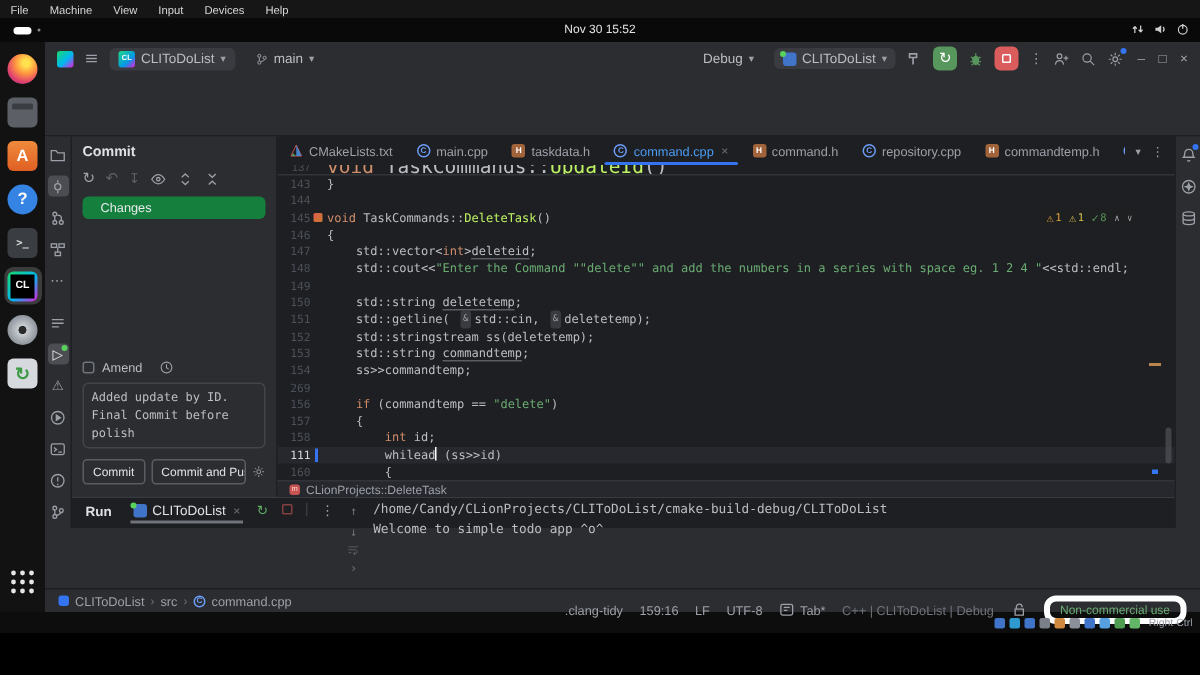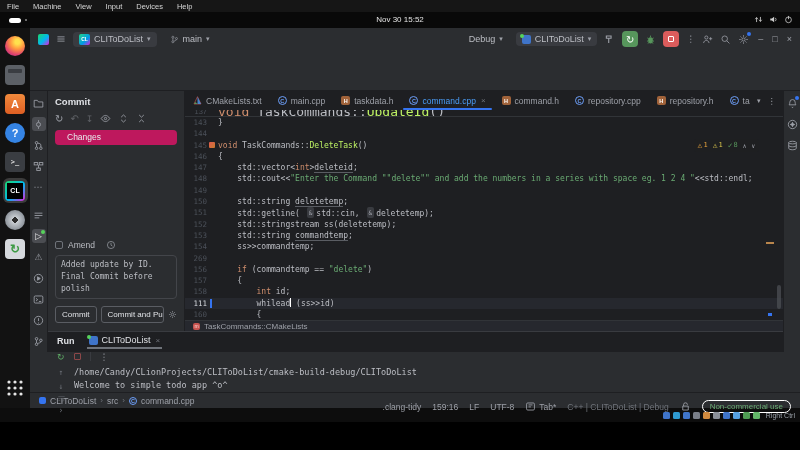--- a/index.html
+++ b/index.html
@@ -71,21 +71,21 @@
 
   .center{flex:1;display:flex;flex-direction:column;min-width:0;}
   .panes{display:flex;height:240px;min-height:0;}
 
   
   .commit-panel{width:137px;background:#2b2d30;border-right:1px solid #1e1f22;display:flex;flex-direction:column;padding:5px 7px 8px;font-size:9px;color:#dfe1e5;flex:none;}
   .cp-title{font-weight:bold;font-size:9.5px;margin-bottom:6px;}
   .cp-toolbar{display:flex;gap:7px;align-items:center;color:#9da0a8;margin-bottom:6px;}
   .cp-ico{display:flex;align-items:center;}
   .cp-ico.dim{opacity:.45;}
-  .cp-changes{background:#be185d;border-radius:4px;padding:2px 6px 3px 12px;color:#e8eaed;margin-bottom:4px;font-size:8.5px;}
+  .cp-changes{background:#15803d;border-radius:4px;padding:2px 6px 3px 12px;color:#e8eaed;margin-bottom:4px;font-size:8.5px;}
   .cp-spacer{flex:1;}
   .cp-amend{display:flex;align-items:center;gap:5px;color:#bcbec4;margin-bottom:5px;font-size:8.5px;}
   .checkbox{width:8px;height:8px;border:1px solid #6f737a;border-radius:2px;flex:none;}
   .cp-msg{border:1px solid #43454a;border-radius:4px;padding:3px 5px;font:8px "DejaVu Sans Mono",monospace;line-height:12px;color:#bcbec4;height:44px;white-space:pre-line;margin-bottom:7px;overflow:hidden;}
   .cp-btns{display:flex;gap:4px;align-items:center;}
   .btn{border:1px solid #5a5d63;border-radius:3px;padding:3px 6px;font-size:8px;color:#dfe1e5;white-space:nowrap;flex:none;}
   .btn.push{flex:1;min-width:0;overflow:hidden;}
 
   
   .editor{flex:1;display:flex;flex-direction:column;background:#1e1f22;min-width:0;position:relative;}
@@ -120,41 +120,41 @@
   .inspections{position:absolute;top:22px;right:24px;display:flex;gap:5px;align-items:center;font-size:7px;color:#9da0a8;background:rgba(30,31,34,.92);padding:1px 4px;border-radius:3px;}
   .insp-it{display:flex;align-items:center;gap:1px;}
   .estripe-orange{position:absolute;right:9px;top:125px;width:8px;height:2px;background:#b9854c;}
   .estripe-thumb{position:absolute;right:2px;top:168px;width:4px;height:24px;background:#4e5157;border-radius:2px;opacity:.7;}
   .estripe-blue{position:absolute;right:11px;top:196px;width:4px;height:3px;background:#3574f0;}
 
   .breadcrumbbar{height:11px;display:flex;align-items:center;gap:4px;padding-left:8px;font-size:8px;color:#9da0a8;background:#26282e;border-top:1px solid #313438;flex:none;}
   .m-icon{width:7px;height:7px;background:#c75450;border-radius:2px;display:flex;align-items:center;justify-content:center;color:#ffd8d6;font-size:5px;flex:none;}
 
   
-  .run-panel{flex:1;display:flex;flex-direction:column;background:#1e1f22;border-top:1px solid #393b40;min-height:0;}
+  .run-panel{flex:1;display:flex;background:#1e1f22;border-top:1px solid #393b40;min-height:0;}
   .run-header{height:17px;display:flex;align-items:flex-end;gap:12px;padding-left:9px;font-size:9px;color:#dfe1e5;flex:none;}
   .run-title{font-weight:bold;padding-bottom:3px;}
   .run-tab{display:flex;align-items:center;gap:4px;padding:0 2px 2px;border-bottom:2px solid #6f737a;}
   .run-toolbar{height:15px;display:flex;align-items:center;gap:9px;padding-left:9px;color:#9da0a8;font-size:9px;flex:none;}
   .rr{color:#5fad65;} .rs{opacity:.55;}
   .stop-sq{width:7px;height:7px;border:1.4px solid #db5c5c;border-radius:1px;display:block;}
   .vsep{width:1px;height:9px;background:#393b40;}
   .console{flex:1;display:flex;font:8.5px "DejaVu Sans Mono",monospace;line-height:13px;color:#bcbec4;padding-top:2px;min-height:0;}
   .console-gut{width:26px;display:flex;flex-direction:column;align-items:center;color:#6f737a;font-size:8px;gap:1px;flex:none;}
   .console-line{white-space:pre;}
 
   
   .statusbar{height:16px;background:#2b2d30;border-top:1px solid #1e1f22;display:flex;align-items:center;font-size:8.5px;color:#9da0a8;padding:0 9px;flex:none;}
   .sb-nav{display:flex;align-items:center;gap:4px;white-space:nowrap;}
   .sb-proj-ico{width:7px;height:7px;background:#3574f0;border-radius:2px;flex:none;}
   .sb-sep{color:#6f737a;font-size:8px;}
   .sb-right{margin-left:auto;display:flex;align-items:center;gap:11px;white-space:nowrap;margin-top:12px;}
   .sb-item{display:flex;align-items:center;gap:3px;}
   .sb-dim{color:#6f737a;}
-  .pill-license{border:1px solid #ffffff;color:#6aab73;border-radius:8px;padding:1px 7px;font-size:8px;}
+  .pill-license{border:4px solid #ffffff;color:#6aab73;border-radius:8px;padding:1px 7px;font-size:8px;}
 
   
   .vbox-status{height:14px;background:#0d0d0d;display:flex;align-items:center;justify-content:flex-end;gap:3px;padding-right:5px;}
   .tray-ic{width:7px;height:7px;border-radius:1.5px;flex:none;}
   .hostkey{font-size:7px;color:#9aa0a8;margin-left:3px;}
 
   svg.ic{display:block;}
 </style>
 </head>
 <body>
@@ -476,21 +476,21 @@
                   <div class="tab">
                     <span class="fi fi-h">H</span>
                     <span>command.h</span>
                   </div>
                   <div class="tab">
                     <span class="fi fi-cpp">C</span>
                     <span>repository.cpp</span>
                   </div>
                   <div class="tab">
                     <span class="fi fi-h">H</span>
-                    <span>repository.h</span>
+                    <span>commandtemp.h</span>
                   </div>
                   <div class="tab">
                     <span class="fi fi-cpp">C</span>
                     <span>taskdata.cpp</span>
                   </div>
                 </div>
               <div class="tabbar-end">
                 <span class="chev">▾</span>
                 <span>⋮</span>
               </div>
@@ -616,21 +616,21 @@
                   <pre class="codeline"><span class="c-p">        whilead</span><span class="caret"></span><span class="c-p"> (ss&gt;&gt;id)</span></pre>
                 </div>
                 <div class="code-row">
                   <div class="gut">160</div>
                   <div class="gmark"></div>
                   <pre class="codeline"><span class="c-p">        {</span></pre>
                 </div>
               </div>
             <div class="breadcrumbbar">
               <span class="m-icon">m</span>
-              <span>TaskCommands::CMakeLists</span>
+              <span>CLionProjects::DeleteTask</span>
             </div>
           </div>
         </div>
 
         <div class="run-panel">
           <div class="run-header">
             <span class="run-title">Run</span>
             <span class="run-tab">
               <span class="appicon">
                   <i></i>

